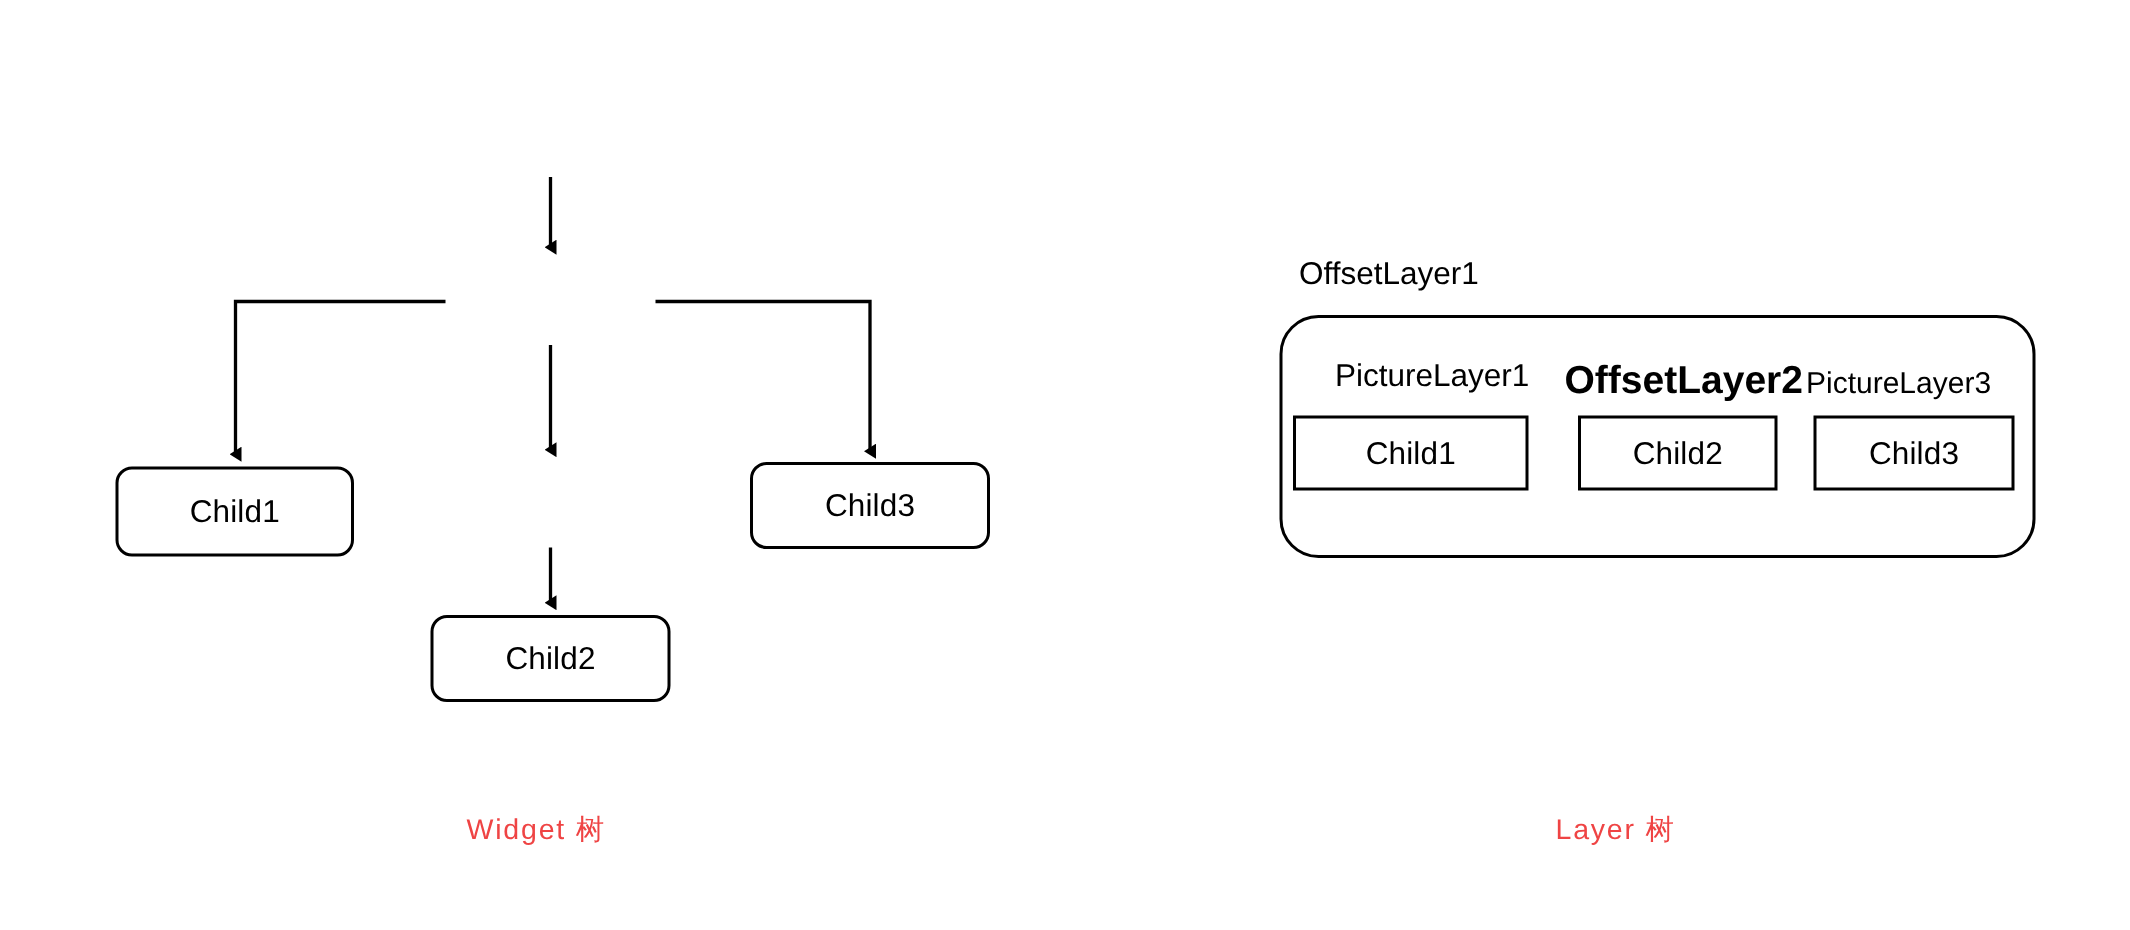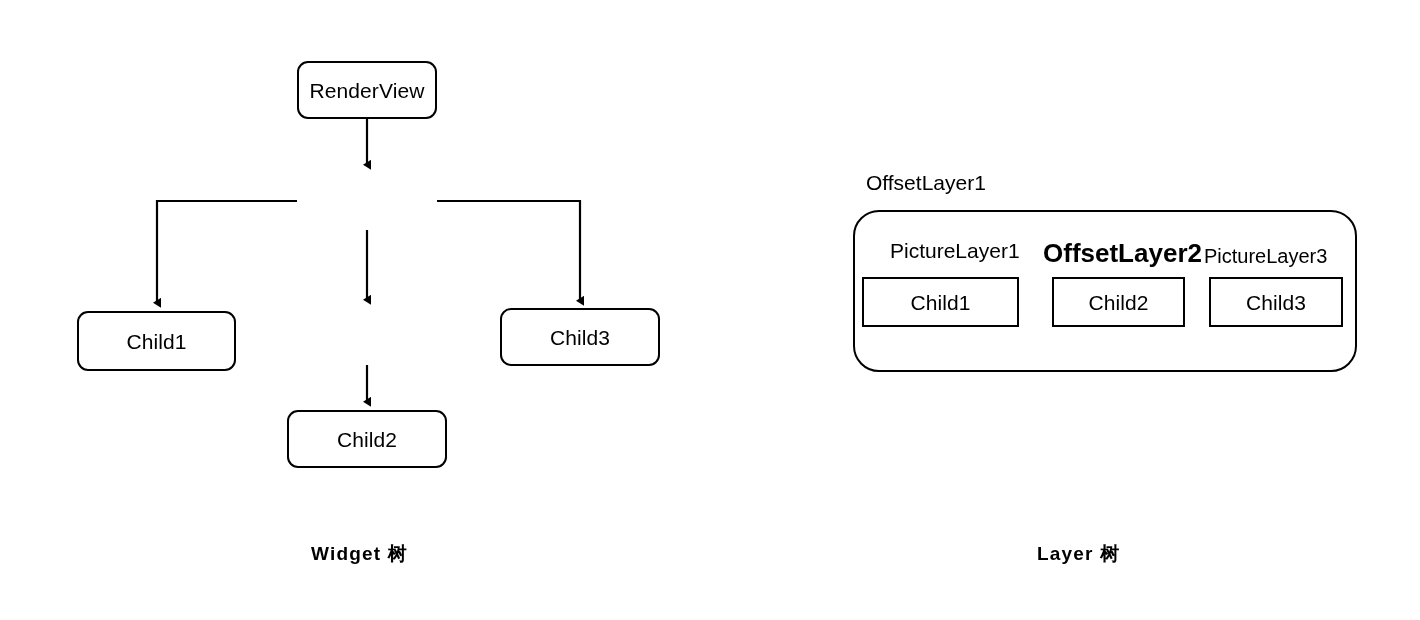--- a/index.html
+++ b/index.html
@@ -50,22 +50,21 @@
     white-space: nowrap;
     line-height: 1;
     color: #000000;
   }
   .caption {
     position: absolute;
     white-space: nowrap;
     font-size: 19px;
     line-height: 1;
     letter-spacing: 1.2px;
-    color: #000000;
-    font-weight: bold;
+    color: #ef4444;
   }
   svg.edges {
     position: absolute;
     left: 0;
     top: 0;
     width: 1420px;
     height: 620px;
     pointer-events: none;
     overflow: visible;
   }
@@ -86,21 +85,20 @@
 
     <path d="M297,201 L157,201 L157,303" stroke="#000000" stroke-width="2.2" fill="none" marker-end="url(#arrowhead)"></path>
 
     <path d="M367,230 L367,300" stroke="#000000" stroke-width="2.2" fill="none" marker-end="url(#arrowhead)"></path>
 
     <path d="M437,201 L580,201 L580,301" stroke="#000000" stroke-width="2.2" fill="none" marker-end="url(#arrowhead)"></path>
 
     <path d="M367,365 L367,402" stroke="#000000" stroke-width="2.2" fill="none" marker-end="url(#arrowhead)"></path>
   </svg>
 
-  <div class="node rounded" style="left:297px; top:61px; width:140px; height:58px;">RenderView</div>
 
 
   <div class="node rounded" style="left:77px; top:311px; width:159px; height:60px;">Child1</div>
 
 
   <div class="node rounded" style="left:500px; top:308px; width:160px; height:58px;">Child3</div>
 
   <div class="node rounded" style="left:287px; top:410px; width:160px; height:58px;">Child2</div>
 
   <div class="caption" style="left:311px; top:544px;">Widget 树</div>

